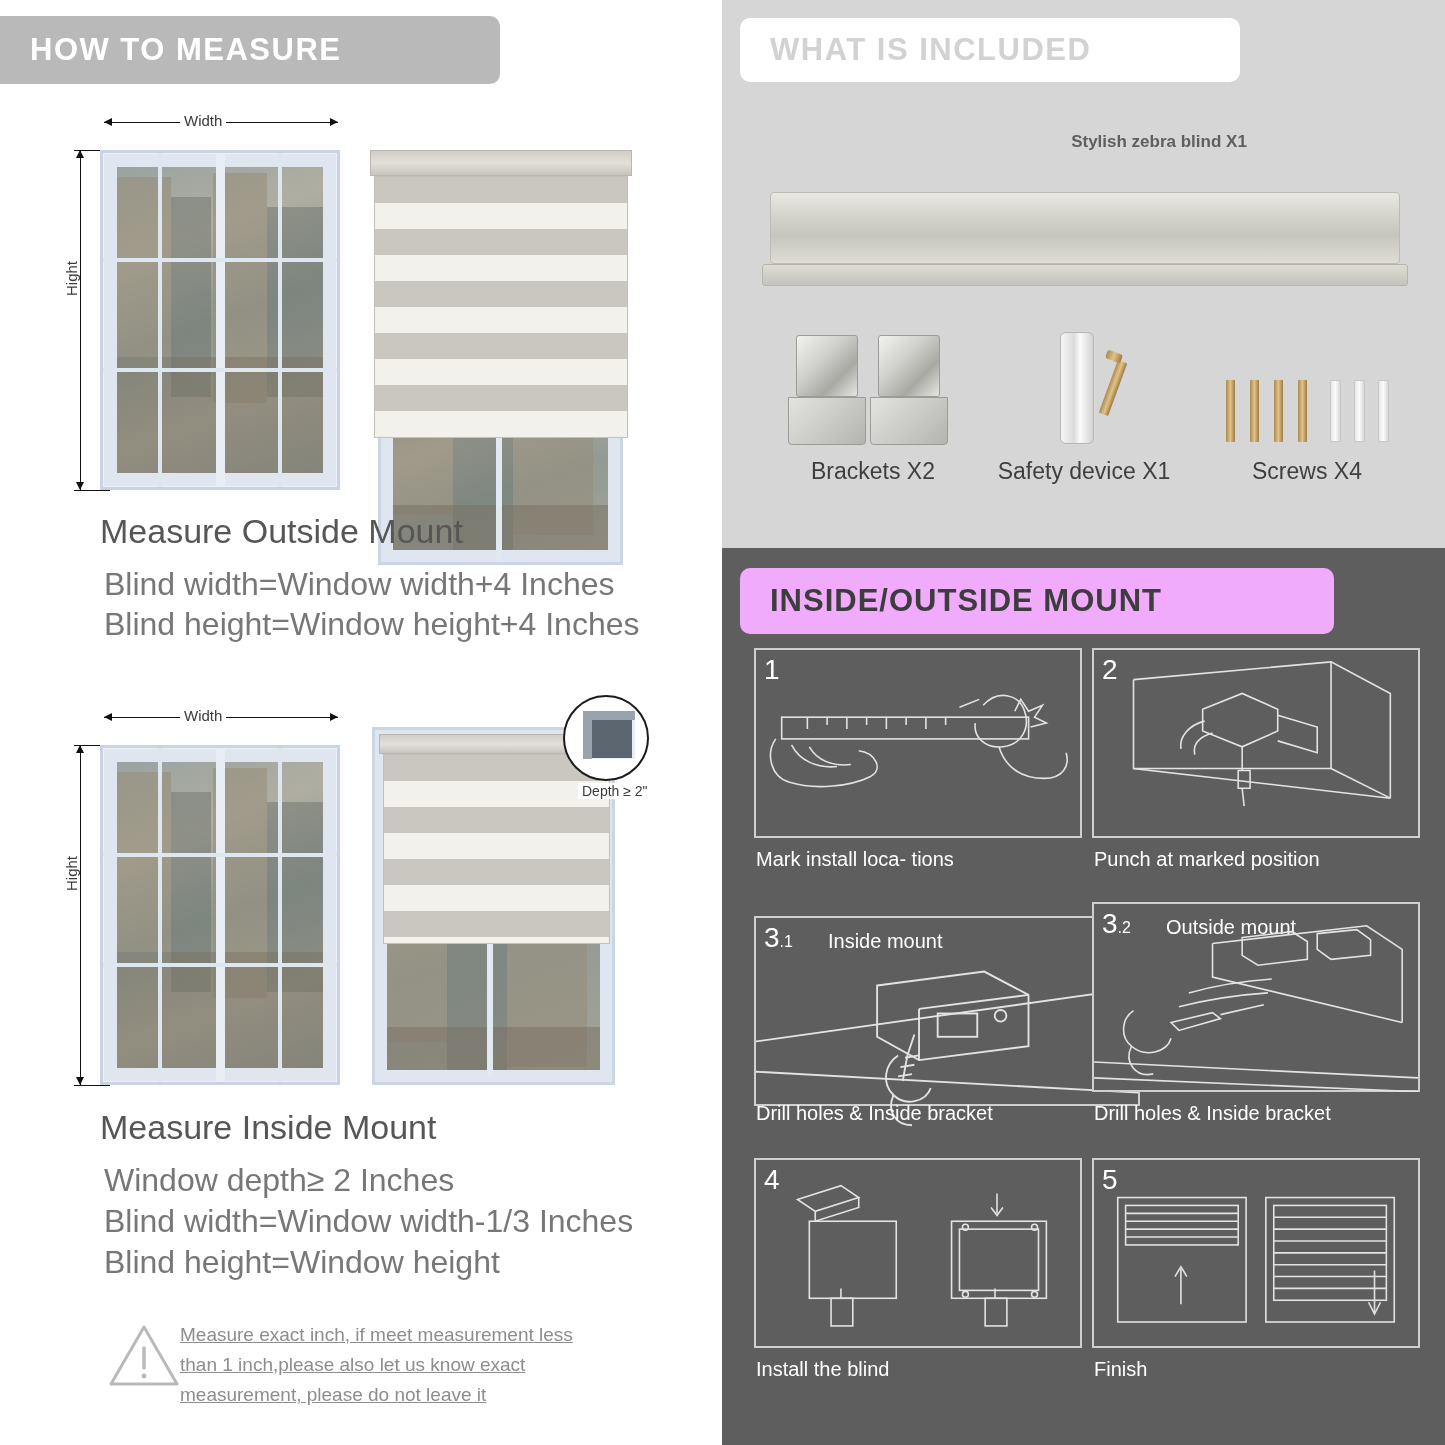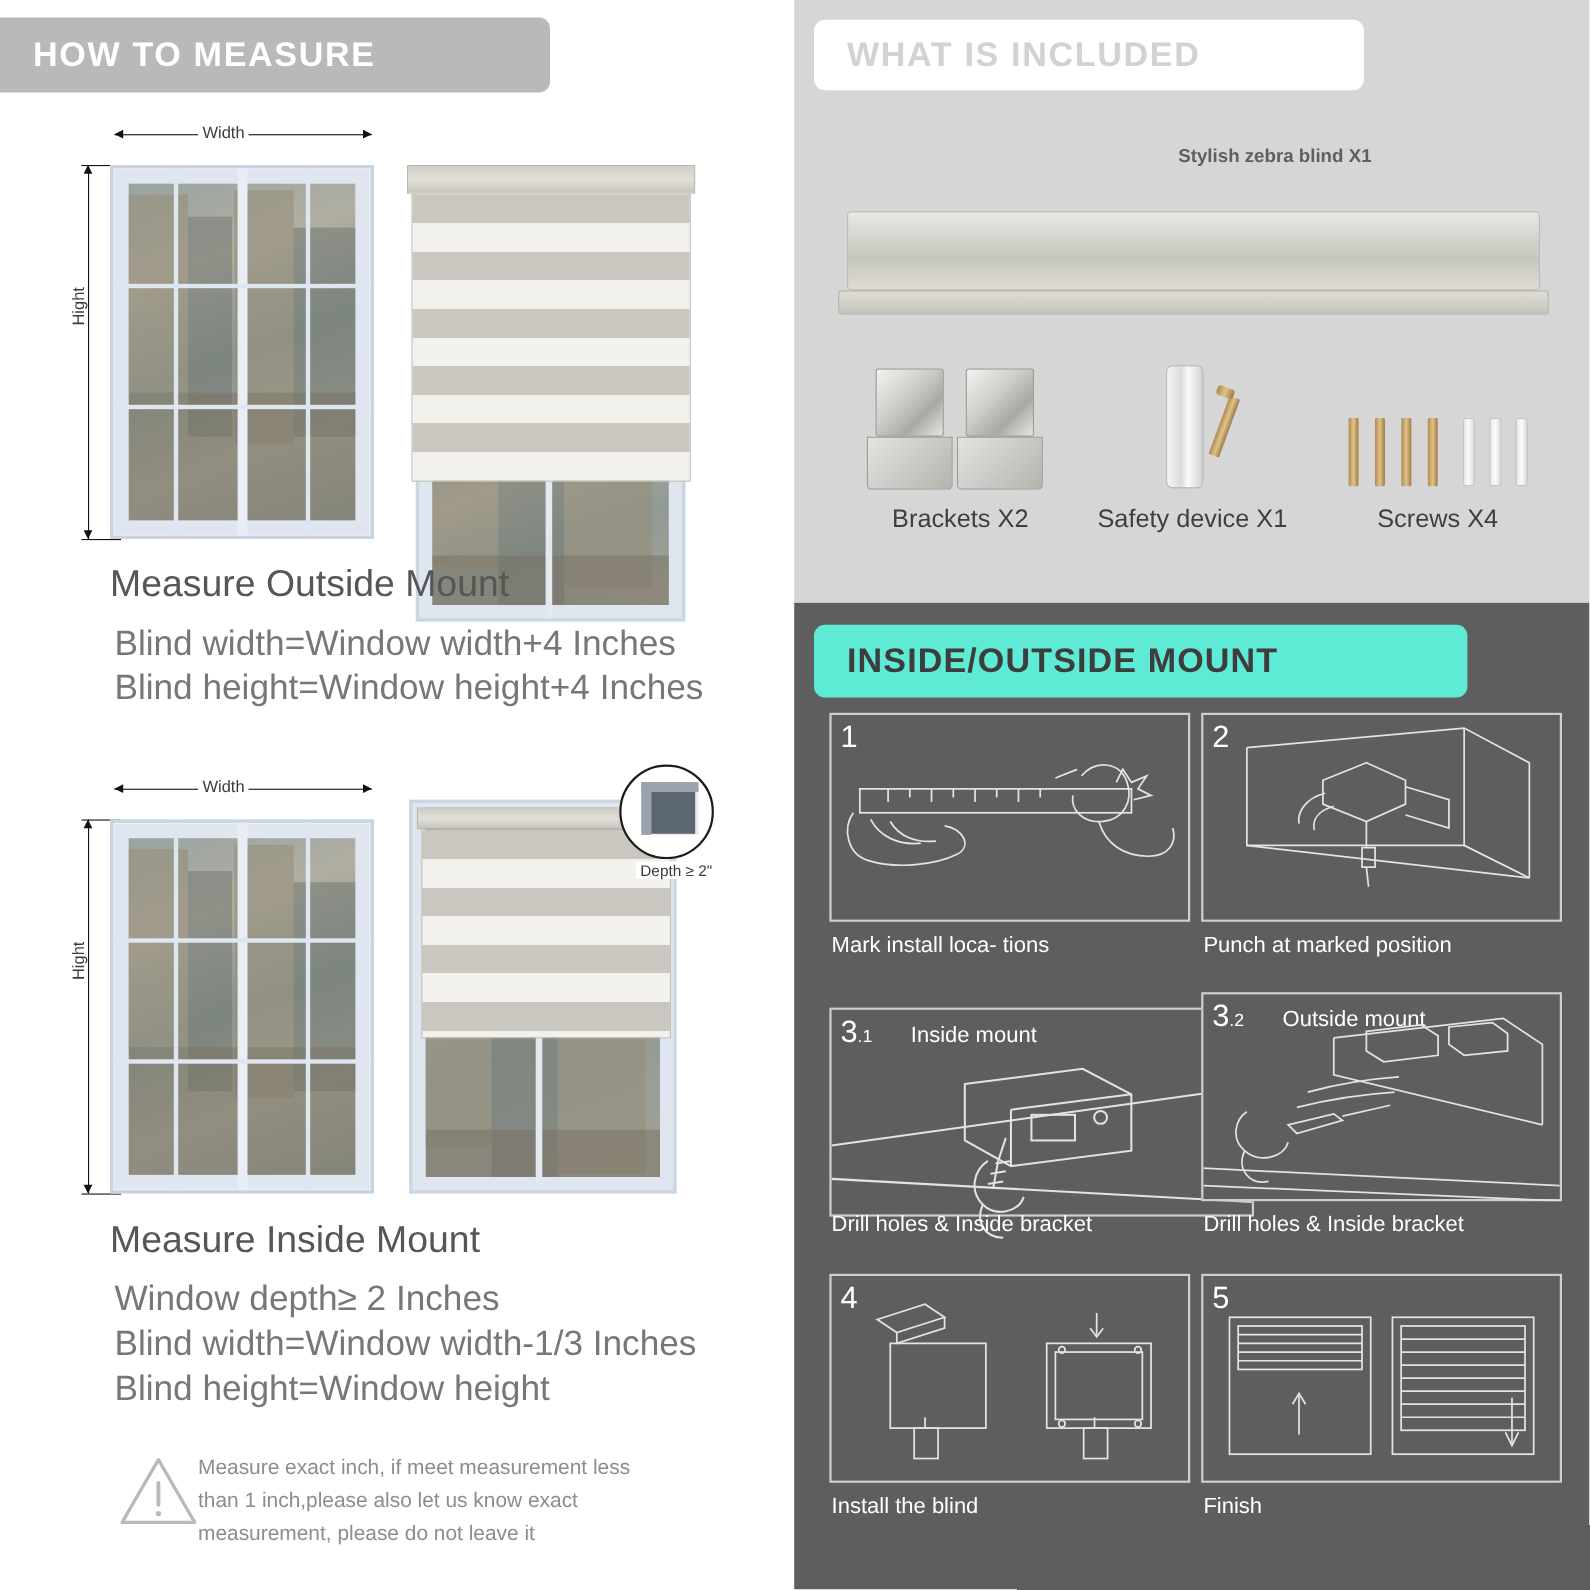--- a/index.html
+++ b/index.html
@@ -117,21 +117,21 @@
   .callout .corner {
     position:absolute; left:18px; top:14px; width:52px; height:48px;
     border-left:9px solid #9aa3ad; border-top:9px solid #9aa3ad;
     background:#e8edf3;
   }
   .callout .inner-dark {
     position:absolute; left:27px; top:23px; width:40px; height:38px;
     background:#5c6670;
   }
   .warn-box { position:absolute; }
-  .warn-text { position:absolute; font-size:19px; color:#8d8d8d; line-height:30px; }
+  .warn-text { position:absolute; font-size:19px; color:#8d8d8d; line-height:30px;text-decoration:underline; }
 
   
   .right-top {
     position:absolute; left:722px; top:0; width:874px; height:548px;
     background:#d6d6d6;
   }
   .banner-white {
     position:absolute; background:#ffffff; border-radius:10px;
     display:flex; align-items:center; padding-left:30px;
     font-size:31px; font-weight:bold; letter-spacing:1.5px; color:#d2d2d2;
@@ -179,21 +179,21 @@
     background:linear-gradient(to right,#e9e9e9,#fbfbfb,#d8d8d8);
     border:1px solid #c6c6c6;
   }
 
   
   .right-bottom {
     position:absolute; left:722px; top:548px; width:723px; height:897px;
     background:#5e5e5e;
   }
   .banner-white-dark {
-    position:absolute; background:#5eead4; border-radius:10px;
+    position:absolute; background:#f0abfc; border-radius:10px;
     display:flex; align-items:center; padding-left:30px;
     font-size:31px; font-weight:bold; letter-spacing:1px; color:#3d3d3d;
   }
   .step-card {
     position:absolute; border:2px solid #cfcfcf; background:#5e5e5e;
   }
   .step-num {
     position:absolute; left:8px; top:4px; font-size:28px; color:#ffffff;
     font-weight:normal;
   }

